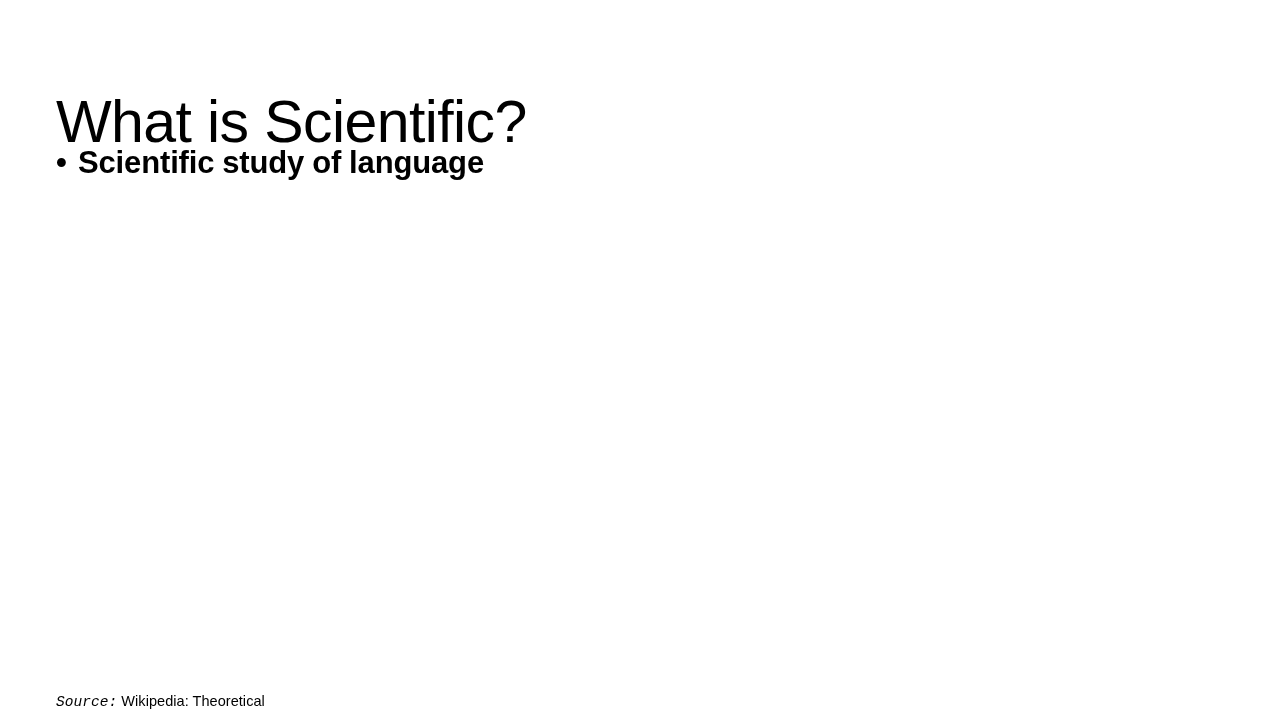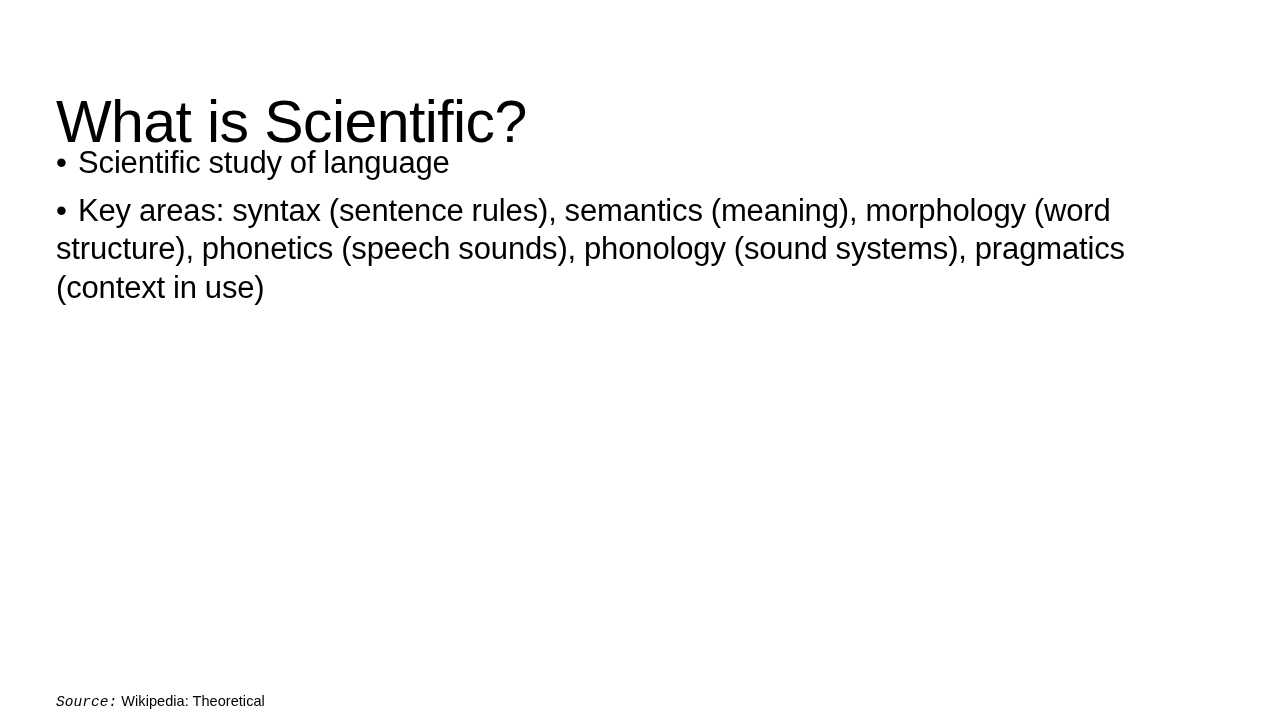--- a/index.html
+++ b/index.html
@@ -42,21 +42,21 @@
     top: 144px;
     width: 1158px;
     margin: 0;
     padding: 0;
     list-style: none;
   }
   .bullet-item {
     position: relative;
     font-size: 31px;
     line-height: 38.5px;
-    font-weight: 400;
+    font-weight: 700;
     color: #000000;
     letter-spacing: -0.15px;
     margin: 0 0 9px 0;
     text-indent: 0;
     word-spacing: -0.5px;
   }
   .bullet-item:last-child {
     margin-bottom: 0;
   }
   .bullet-dot {
@@ -95,23 +95,20 @@
 <div class="slide">
 
   <h1 class="slide-title">What is Scientific?</h1>
 
   <ul class="body-list">
 
     <li class="bullet-item">
       <span class="bullet-dot">•</span><span class="bullet-text">Scientific study of language</span>
     </li>
 
-    <li class="bullet-item">
-      <span class="bullet-dot">•</span><span class="bullet-text">Key areas: syntax (sentence rules), semantics (meaning), morphology (word structure), phonetics (speech sounds), phonology (sound systems), pragmatics (context in use)</span>
-    </li>
 
 
 
   </ul>
 
   <div class="source-line">
     <span class="source-label">Source:</span><span class="source-value"> Wikipedia: Theoretical</span>
   </div>
 
 </div>

